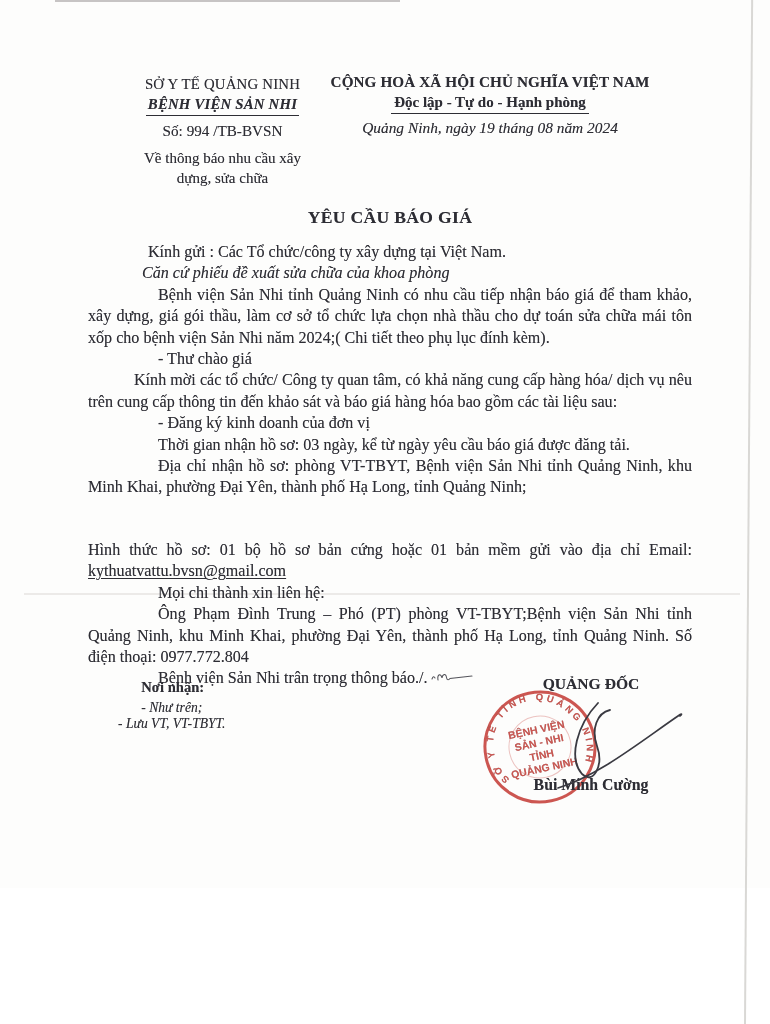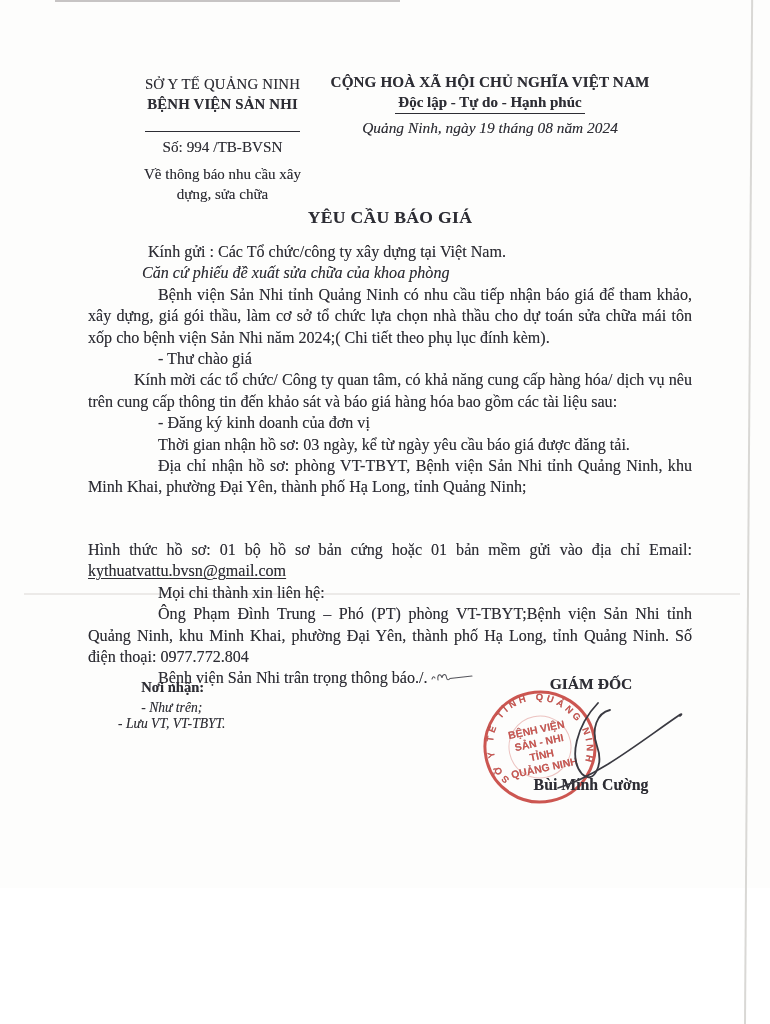--- a/index.html
+++ b/index.html
@@ -21,21 +21,21 @@
     background:var(--paper);
     text-shadow:0 0 .3px rgba(45,45,52,.45);
   }
   
   .artifact-top{position:absolute;left:55px;top:0;width:345px;height:2px;background:#9a9696;opacity:.55;}
   .artifact-vline{position:absolute;left:744px;top:0;width:2px;height:1024px;background:#d9d8d5;transform:rotate(.4deg);transform-origin:50% 100%;}
   .artifact-hline{position:absolute;left:24px;top:593px;width:716px;height:2px;background:#eceae8;}
   
   .hdr-left{position:absolute;left:125px;top:74px;width:195px;text-align:center;font-size:14.8px;line-height:20px;}
   .hdr-left .org{letter-spacing:.2px;}
-  .hdr-left .hospital{font-weight:bold;display:inline-block;border-bottom:1.5px solid var(--ink);padding:0 2px 17px;letter-spacing:.2px;}
+  .hdr-left .hospital{font-weight:bold;display:inline-block;border-bottom:1.5px solid var(--ink);padding:0 2px 1px;letter-spacing:.2px;font-style:italic;}
   .hdr-left .refnum{margin-top:5px;font-size:15.2px;}
   .hdr-left .subject{margin-top:7px;font-size:15px;line-height:20px;}
   .hdr-right{position:absolute;left:318px;top:72px;width:344px;text-align:center;}
   .hdr-right .motto1{font-weight:bold;font-size:15.2px;line-height:20px;letter-spacing:.1px;}
   .hdr-right .motto2{font-weight:bold;font-size:15px;display:inline-block;border-bottom:1.5px solid var(--ink);padding:0 3px 2px;margin-top:2px;}
   .hdr-right .dateline{font-style:italic;font-size:15.4px;margin-top:5px;}
   
   .doc-body{position:absolute;left:88px;top:206px;width:604px;font-size:16.1px;line-height:21.4px;z-index:2;}
   .doc-title{font-size:17.6px;font-weight:bold;text-align:center;line-height:22px;margin:0 0 13px 0;letter-spacing:.3px;}
   .p{margin:0;text-align:justify;}
@@ -68,21 +68,21 @@
 
   <div class="hdr-left">
     <div class="org">SỞ Y TẾ QUẢNG NINH</div>
     <div><span class="hospital">BỆNH VIỆN SẢN NHI</span></div>
     <div class="refnum">Số: 994  /TB-BVSN</div>
     <div class="subject">Về thông báo nhu cầu xây dựng, sửa chữa</div>
   </div>
 
   <div class="hdr-right">
     <div class="motto1">CỘNG HOÀ XÃ HỘI CHỦ NGHĨA VIỆT NAM</div>
-    <div><span class="motto2">Độc lập - Tự do - Hạnh phúc</span></div>
+    <div><span class="motto2">Độc lập - Tự do - Hạnh phòng</span></div>
     <div class="dateline">Quảng Ninh, ngày 19 tháng 08 năm 2024</div>
   </div>
 
   <div class="doc-body">
     <h1 class="doc-title">YÊU CẦU BÁO GIÁ</h1>
     <p class="p ind60">Kính gửi : Các Tổ chức/công ty xây dựng tại Việt Nam.</p>
     <p class="p ind54 italic">Căn cứ phiếu đề xuất sửa chữa của khoa phòng</p>
     <p class="p ind70">Bệnh viện Sản Nhi tỉnh Quảng Ninh có nhu cầu tiếp nhận báo giá để tham khảo, xây dựng, giá gói thầu, làm cơ sở tổ chức lựa chọn nhà thầu cho dự toán sửa chữa mái tôn xốp cho bệnh viện  Sản Nhi năm 2024;( Chi tiết theo phụ lục đính kèm).</p>
     <p class="p ind70">- Thư chào giá</p>
     <p class="p ind46">Kính mời các tổ chức/ Công ty quan tâm, có khả năng cung cấp hàng hóa/ dịch vụ nêu trên cung cấp thông tin đến khảo sát và báo giá hàng hóa bao gồm các tài liệu sau:</p>
@@ -99,21 +99,21 @@
       </svg>
     </p>
   </div>
 
   <div class="recipients">
     <p class="label">Nơi nhận:</p>
     <p class="item">- Như trên;</p>
     <p class="item">- Lưu VT, VT-TBYT.</p>
   </div>
 
-  <div class="signer-title">GIÁM ĐỐC</div>
+  <div class="signer-title">QUẢNG ĐỐC</div>
   <div class="signer-name">Bùi Minh Cường</div>
 
   <svg class="stamp-svg" viewBox="0 0 150 150">
     <g transform="rotate(-12 75 75)">
       <circle cx="75" cy="75" r="55" fill="none" style="stroke:var(--stamp-red)" stroke-width="3"></circle>
       <circle cx="75" cy="75" r="31" fill="none" style="stroke:var(--stamp-red)" stroke-width="1" opacity="0.35"></circle>
       <defs>
         <path id="ringPath" d="M 39 100 A 44 44 0 1 1 111 50 A 44 44 0 1 1 39 100" fill="none"></path>
       </defs>
       <text font-size="9.5" font-weight="bold" letter-spacing="3.2" style="fill:var(--stamp-red)">

